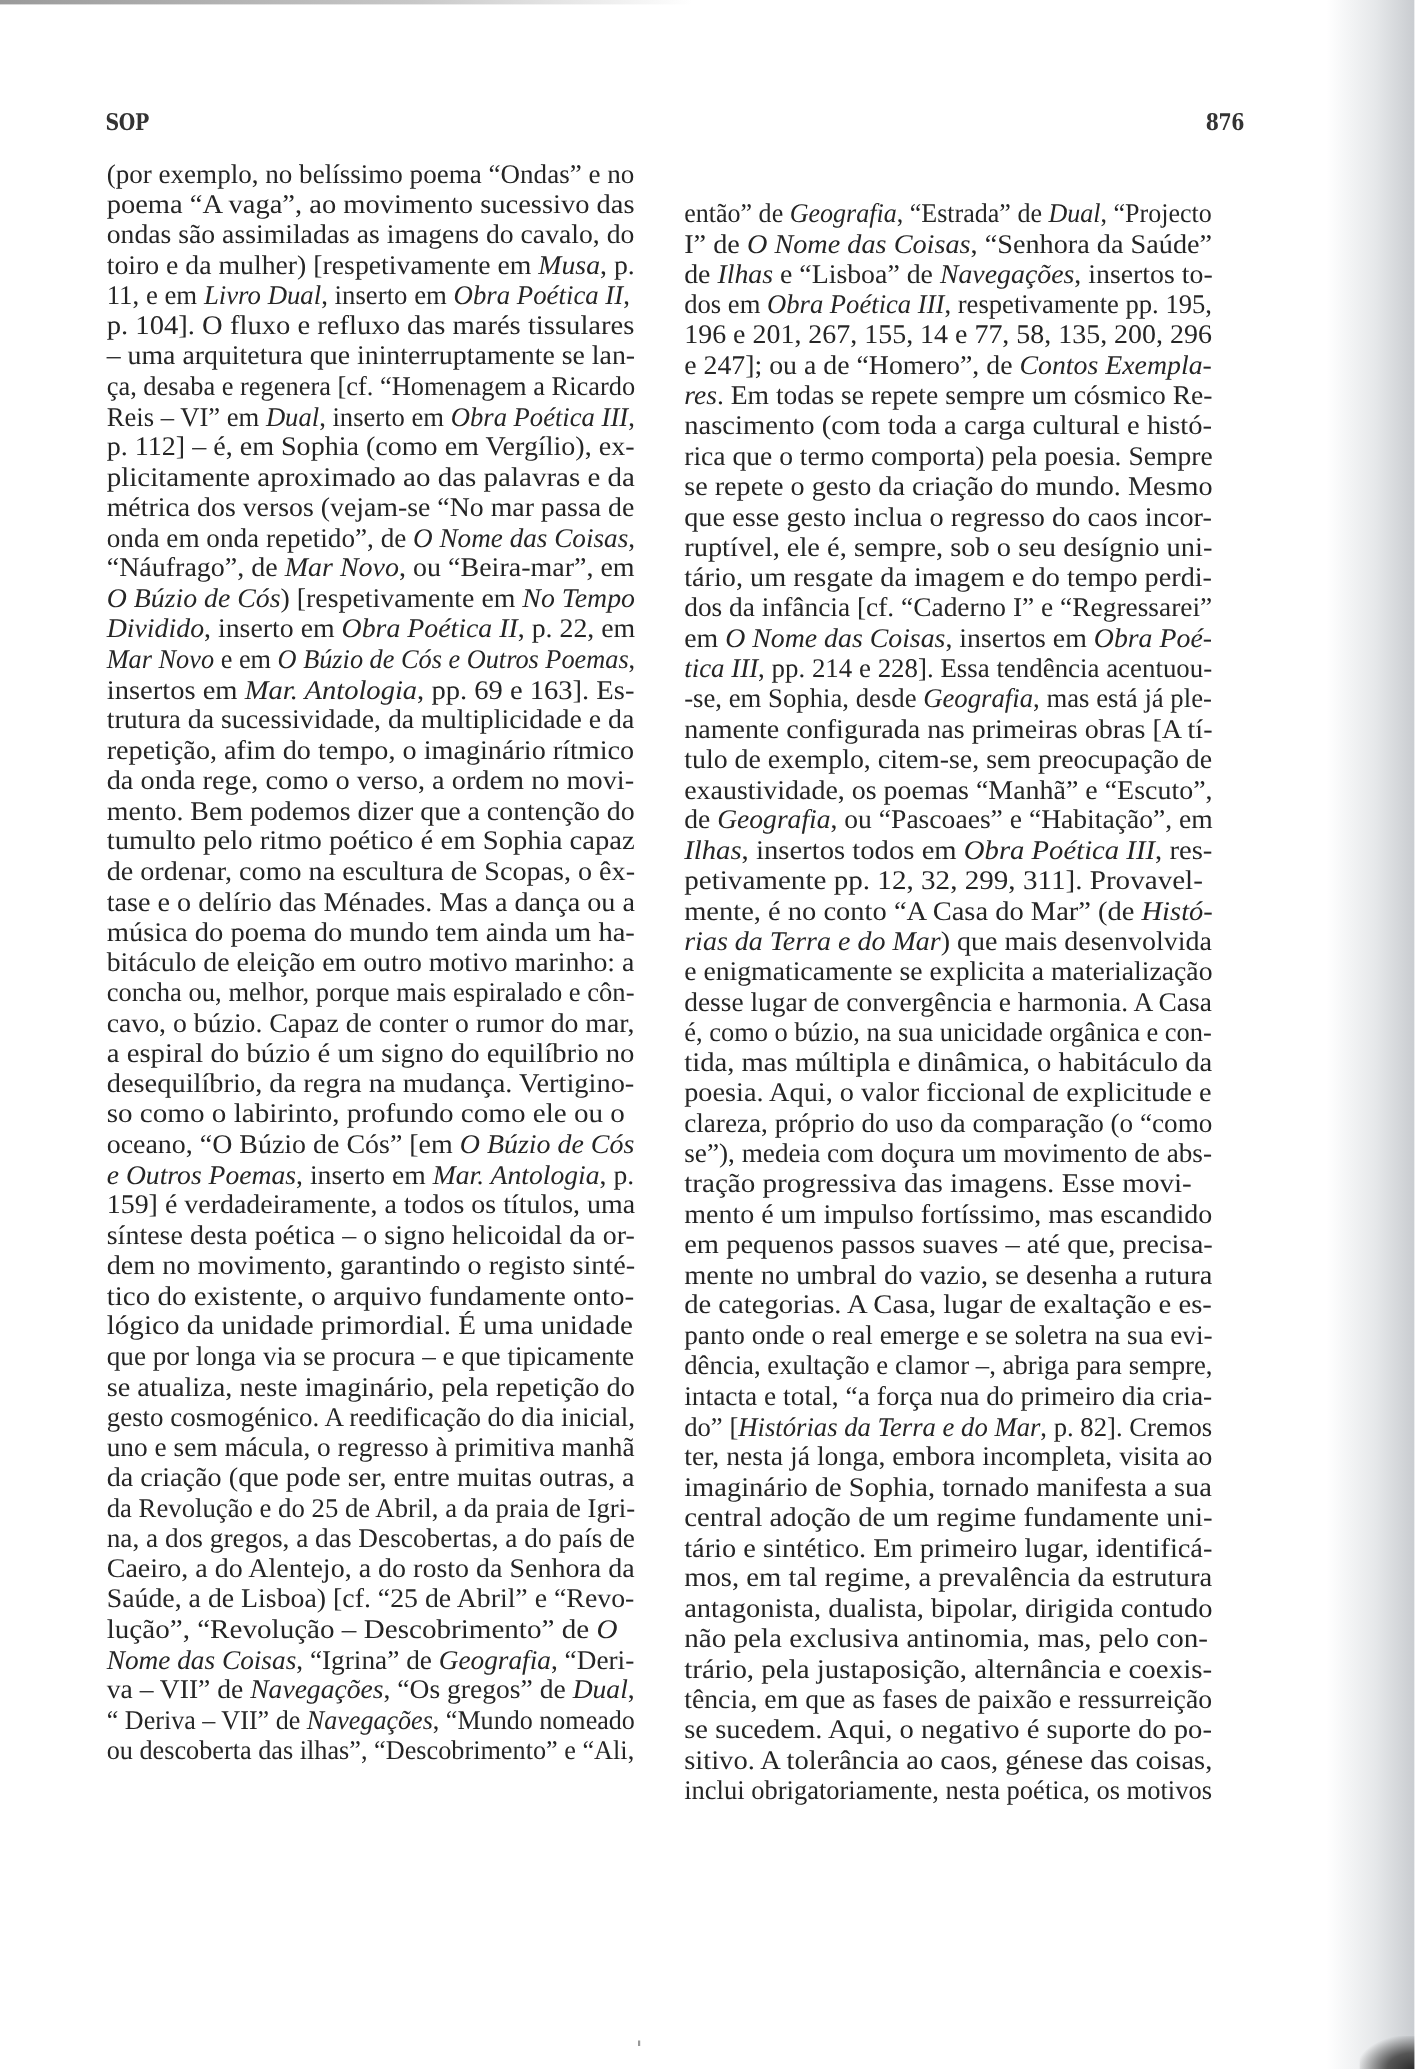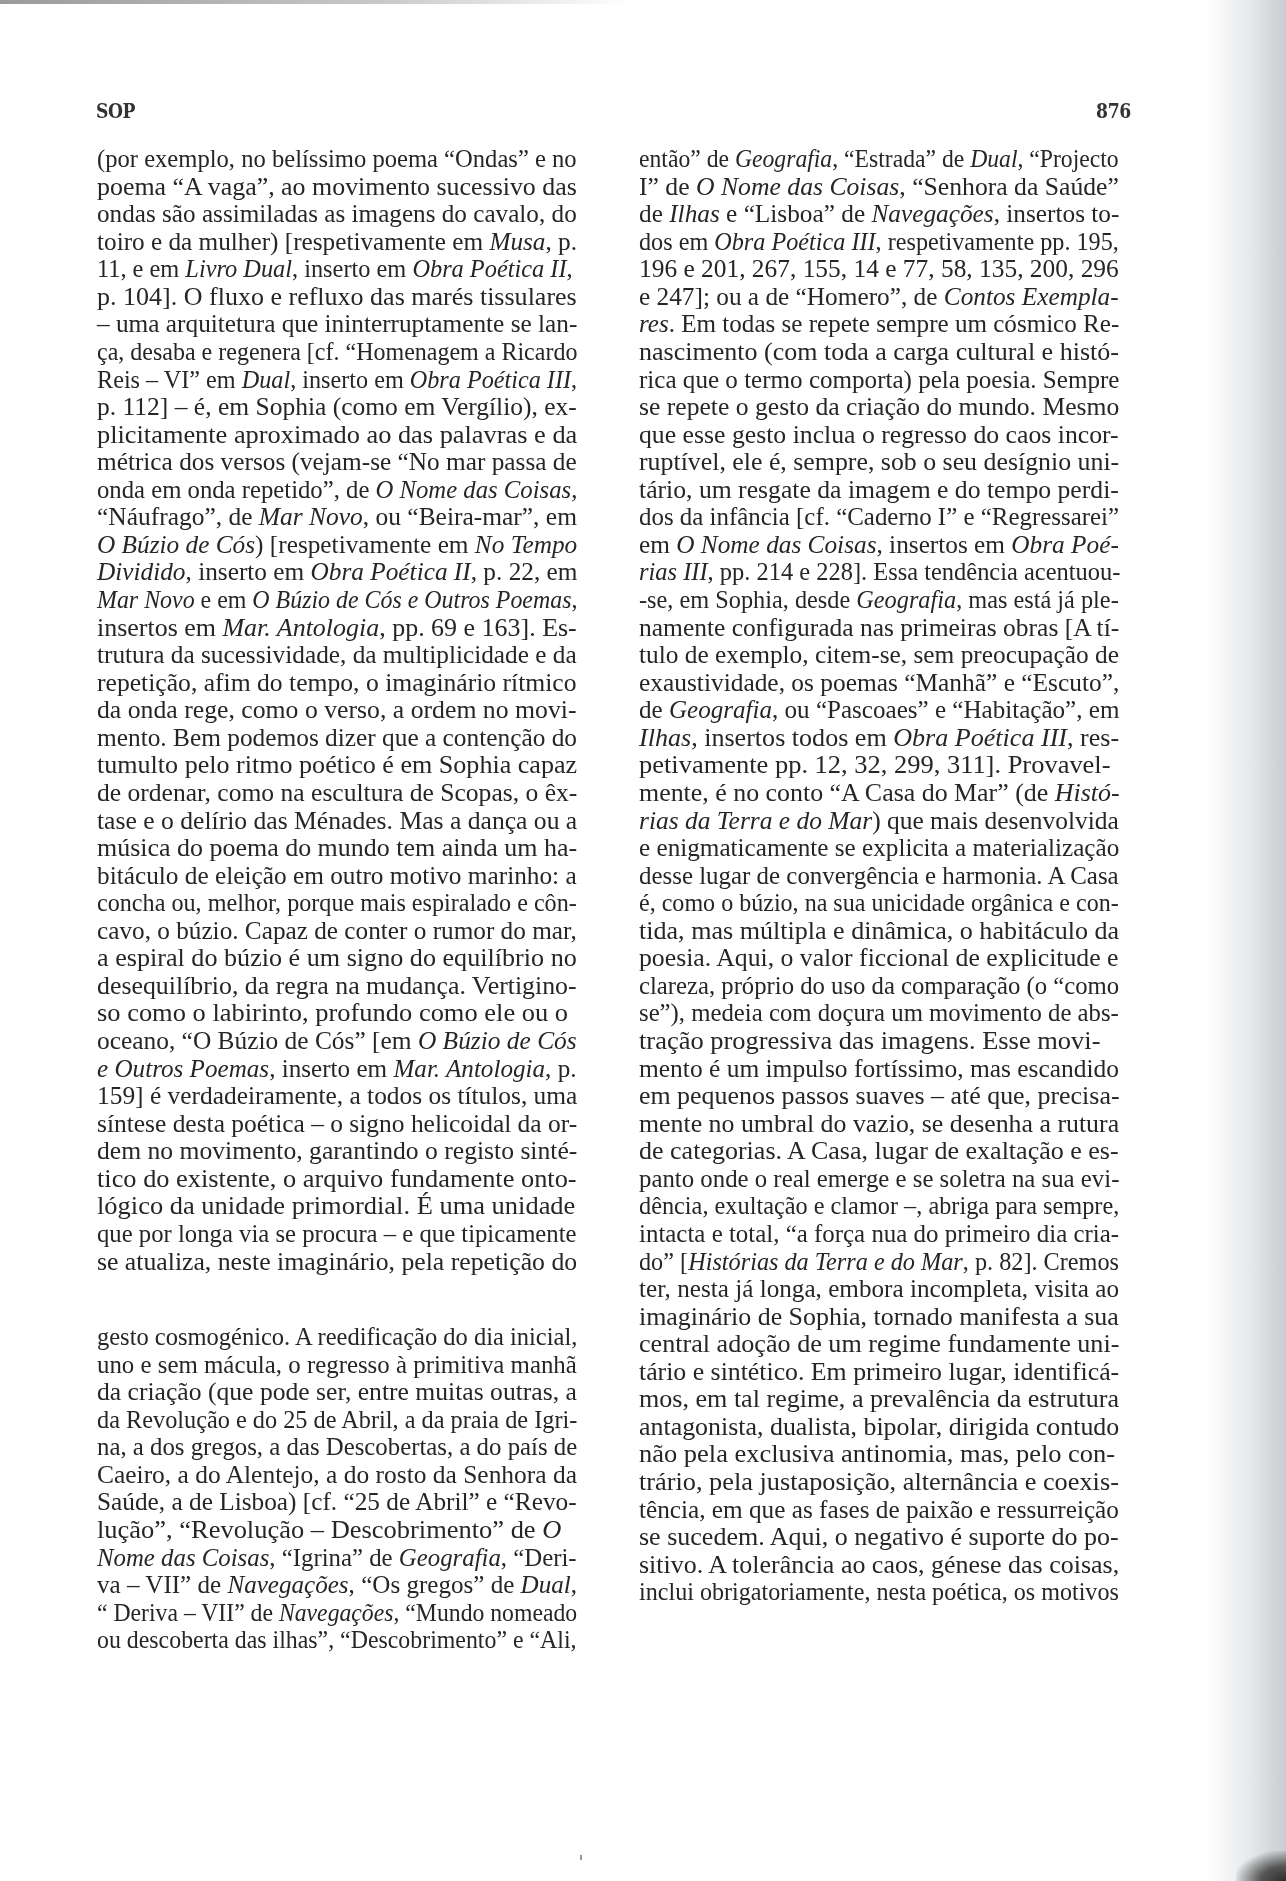--- a/index.html
+++ b/index.html
@@ -28,21 +28,21 @@
     color: #333; letter-spacing: -0.5px; transform: scaleX(0.82); transform-origin: left;
   }
   .running-head .page-number { margin-right: -230px; }
   .column {
     position: absolute; top: 145px; width: 480px;
     font-family: "Liberation Serif", "DejaVu Serif", serif;
     font-size: 24.5px; line-height: 27.57px;
     color: #262626;
   }
   .col-left { left: 97px; }
-  .col-right { left: 639px; }
+  .col-right { left: 622px; margin-top: 36px; }
   .line {
     display: block; white-space: nowrap; text-align: justify;
     text-align-last: justify; height: 27.57px; overflow: visible;
   }
   .line i { font-style: italic; }
   .specks {
     position: absolute; left: 580px; top: 1855px; width: 2px; height: 5px;
     background: #999;
   }
 </style>
@@ -93,21 +93,21 @@
     <span class="line" style="display: block; text-align: left; text-align-last: left; transform-origin: left center; transform: scaleX(1.08); width: 436px;"><span>so como o labirinto, profundo como ele ou o</span></span>
     <span class="line" style="display: block; text-align: left; text-align-last: left; transform-origin: left center; transform: scaleX(1.0367); width: 463px;"><span>oceano, “O Búzio de Cós” [em </span><i>O Búzio de Cós</i></span>
     <span class="line" style="display: block; text-align: left; text-align-last: left; transform-origin: left center; transform: scaleX(1.0256); width: 468px;"><i>e Outros Poemas</i><span>, inserto em </span><i>Mar. Antologia</i><span>, p.</span></span>
     <span class="line" style="display: block; text-align: left; text-align-last: left; transform-origin: left center; transform: scaleX(1.0367); width: 463px;"><span>159] é verdadeiramente, a todos os títulos, uma</span></span>
     <span class="line" style="display: block; text-align: left; text-align-last: left; transform-origin: left center; transform: scaleX(1.039); width: 462px;"><span>síntese desta poética – o signo helicoidal da or-</span></span>
     <span class="line" style="display: block; text-align: left; text-align-last: left; transform-origin: left center; transform: scaleX(1.0458); width: 459px;"><span>dem no movimento, garantindo o registo sinté-</span></span>
     <span class="line" style="display: block; text-align: left; text-align-last: left; transform-origin: left center; transform: scaleX(1.0762); width: 446px;"><span>tico do existente, o arquivo fundamente onto-</span></span>
     <span class="line" style="display: block; text-align: left; text-align-last: left; transform-origin: left center; transform: scaleX(1.08); width: 443px;"><span>lógico da unidade primordial. É uma unidade</span></span>
     <span class="line" style="display: block; text-align: left; text-align-last: left; transform-origin: left center; transform: scaleX(1.0084); width: 476px;"><span>que por longa via se procura – e que tipicamente</span></span>
     <span class="line" style="display: block; text-align: left; text-align-last: left; transform-origin: left center; transform: scaleX(1.0503); width: 457px;"><span>se atualiza, neste imaginário, pela repetição do</span></span>
-    <span class="line" style="display: block; text-align: right; text-align-last: left; transform-origin: left center; transform: scaleX(1); width: 480px; margin-top: 48px;"><span>gesto cosmogénico. A reedificação do dia inicial,</span></span>
+    <span class="line" style="display: block; text-align: right; text-align-last: left; transform-origin: left center; transform: scaleX(1); width: 480px;"><span>gesto cosmogénico. A reedificação do dia inicial,</span></span>
     <span class="line" style="display: block; text-align: left; text-align-last: left; transform-origin: left center; transform: scaleX(1.0148); width: 473px;"><span>uno e sem mácula, o regresso à primitiva manhã</span></span>
     <span class="line" style="display: block; text-align: left; text-align-last: left; transform-origin: left center; transform: scaleX(1.0458); width: 459px;"><span>da criação (que pode ser, entre muitas outras, a</span></span>
     <span class="line" style="display: block; text-align: left; text-align-last: left; transform-origin: left center; transform: scaleX(0.9917); width: 484px;"><span>da Revolução e do 25 de Abril, a da praia de Igri-</span></span>
     <span class="line" style="display: block; text-align: left; text-align-last: left; transform-origin: left center; transform: scaleX(1.0127); width: 474px;"><span>na, a dos gregos, a das Descobertas, a do país de</span></span>
     <span class="line" style="display: block; text-align: left; text-align-last: left; transform-origin: left center; transform: scaleX(1.039); width: 462px;"><span>Caeiro, a do Alentejo, a do rosto da Senhora da</span></span>
     <span class="line" style="display: block; text-align: left; text-align-last: left; transform-origin: left center; transform: scaleX(1.0323); width: 465px;"><span>Saúde, a de Lisboa) [cf. “25 de Abril” e “Revo-</span></span>
     <span class="line" style="display: block; text-align: left; text-align-last: left; transform-origin: left center; transform: scaleX(1.08); width: 430px;"><span>lução”, “Revolução – Descobrimento” de </span><i>O</i></span>
     <span class="line" style="display: block; text-align: left; text-align-last: left; transform-origin: left center; transform: scaleX(1.0127); width: 474px;"><i>Nome das Coisas</i><span>, “Igrina” de </span><i>Geografia</i><span>, “Deri-</span></span>
     <span class="line" style="display: block; text-align: left; text-align-last: left; transform-origin: left center; transform: scaleX(1.0235); width: 469px;"><span>va – VII” de </span><i>Navegações</i><span>, “Os gregos” de </span><i>Dual</i><span>,</span></span>
     <span class="line" style="display: block; text-align: left; text-align-last: left; transform-origin: left center; transform: scaleX(0.9677); width: 496px;"><span>“ Deriva – VII” de </span><i>Navegações</i><span>, “Mundo nomeado</span></span>
@@ -122,21 +122,21 @@
     <span class="line" style="display: block; text-align: left; text-align-last: left; transform-origin: left center; transform: scaleX(1.0323); width: 465px;"><span>e 247]; ou a de “Homero”, de </span><i>Contos Exempla-</i></span>
     <span class="line" style="display: block; text-align: left; text-align-last: left; transform-origin: left center; transform: scaleX(1.0235); width: 469px;"><i>res</i><span>. Em todas se repete sempre um cósmico Re-</span></span>
     <span class="line" style="display: block; text-align: left; text-align-last: left; transform-origin: left center; transform: scaleX(1.0619); width: 452px;"><span>nascimento (com toda a carga cultural e histó-</span></span>
     <span class="line" style="display: block; text-align: left; text-align-last: left; transform-origin: left center; transform: scaleX(1.0235); width: 469px;"><span>rica que o termo comporta) pela poesia. Sempre</span></span>
     <span class="line" style="display: block; text-align: left; text-align-last: left; transform-origin: left center; transform: scaleX(1.0458); width: 459px;"><span>se repete o gesto da criação do mundo. Mesmo</span></span>
     <span class="line" style="display: block; text-align: left; text-align-last: left; transform-origin: left center; transform: scaleX(1.0503); width: 457px;"><span>que esse gesto inclua o regresso do caos incor-</span></span>
     <span class="line" style="display: block; text-align: left; text-align-last: left; transform-origin: left center; transform: scaleX(1.0549); width: 455px;"><span>ruptível, ele é, sempre, sob o seu desígnio uni-</span></span>
     <span class="line" style="display: block; text-align: left; text-align-last: left; transform-origin: left center; transform: scaleX(1.048); width: 458px;"><span>tário, um resgate da imagem e do tempo perdi-</span></span>
     <span class="line" style="display: block; text-align: left; text-align-last: left; transform-origin: left center; transform: scaleX(1.0169); width: 472px;"><span>dos da infância [cf. “Caderno I” e “Regressarei”</span></span>
     <span class="line" style="display: block; text-align: left; text-align-last: left; transform-origin: left center; transform: scaleX(1.0323); width: 465px;"><span>em </span><i>O Nome das Coisas</i><span>, insertos em </span><i>Obra Poé-</i></span>
-    <span class="line" style="display: block; text-align: left; text-align-last: left; transform-origin: left center; transform: scaleX(0.9979); width: 481px;"><i>rias III</i><span>, pp. 214 e 228]. Essa tendência acentuou-</span></span>
+    <span class="line" style="display: block; text-align: left; text-align-last: left; transform-origin: left center; transform: scaleX(0.9979); width: 481px;"><i>tica III</i><span>, pp. 214 e 228]. Essa tendência acentuou-</span></span>
     <span class="line" style="display: block; text-align: left; text-align-last: left; transform-origin: left center; transform: scaleX(0.9917); width: 484px;"><span>-se, em Sophia, desde </span><i>Geografia</i><span>, mas está já ple-</span></span>
     <span class="line" style="display: block; text-align: left; text-align-last: left; transform-origin: left center; transform: scaleX(1.0412); width: 461px;"><span>namente configurada nas primeiras obras [A tí-</span></span>
     <span class="line" style="display: block; text-align: left; text-align-last: left; transform-origin: left center; transform: scaleX(1.0345); width: 464px;"><span>tulo de exemplo, citem-se, sem preocupação de</span></span>
     <span class="line" style="display: block; text-align: left; text-align-last: left; transform-origin: left center; transform: scaleX(1.0367); width: 463px;"><span>exaustividade, os poemas “Manhã” e “Escuto”,</span></span>
     <span class="line" style="display: block; text-align: left; text-align-last: left; transform-origin: left center; transform: scaleX(1.0235); width: 469px;"><span>de </span><i>Geografia</i><span>, ou “Pascoaes” e “Habitação”, em</span></span>
     <span class="line" style="display: block; text-align: left; text-align-last: left; transform-origin: left center; transform: scaleX(1.0643); width: 451px;"><i>Ilhas</i><span>, insertos todos em </span><i>Obra Poética III</i><span>, res-</span></span>
     <span class="line" style="display: block; text-align: left; text-align-last: left; transform-origin: left center; transform: scaleX(1.08); width: 437px;"><span>petivamente pp. 12, 32, 299, 311]. Provavel-</span></span>
     <span class="line" style="display: block; text-align: left; text-align-last: left; transform-origin: left center; transform: scaleX(1.0573); width: 454px;"><span>mente, é no conto “A Casa do Mar” (de </span><i>Histó-</i></span>
     <span class="line" style="display: block; text-align: left; text-align-last: left; transform-origin: left center; transform: scaleX(1.039); width: 462px;"><i>rias da Terra e do Mar</i><span>) que mais desenvolvida</span></span>
     <span class="line" style="display: block; text-align: left; text-align-last: left; transform-origin: left center; transform: scaleX(1.0278); width: 467px;"><span>e enigmaticamente se explicita a materialização</span></span>

